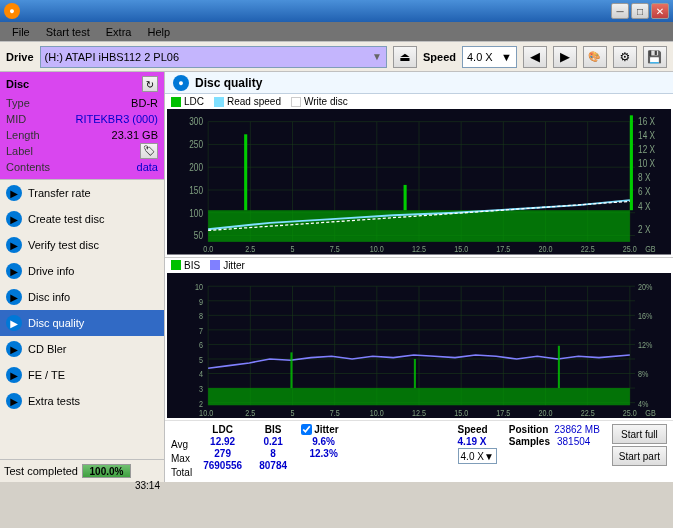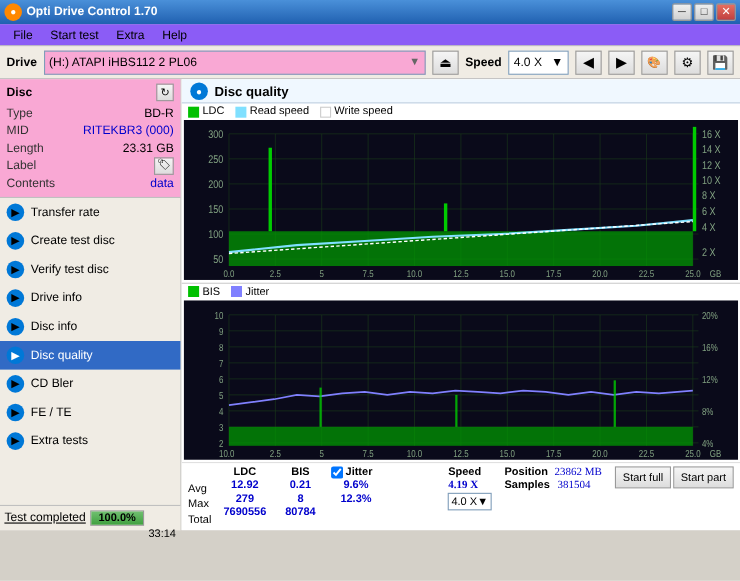--- a/index.html
+++ b/index.html
@@ -18,21 +18,21 @@
     .title-bar-left { display: flex; align-items: center; gap: 4px; font-size: 11px; font-weight: bold; }
     .title-bar-icon { width: 16px; height: 16px; background: #ff8800; border-radius: 50%; display: flex; align-items: center; justify-content: center; font-size: 9px; color: white; }
     .title-bar-buttons { display: flex; gap: 2px; }
     .title-btn { width: 18px; height: 16px; border: 1px solid #999; border-radius: 2px; cursor: pointer; display: flex; align-items: center; justify-content: center; font-size: 10px; color: #333; }
     .title-btn.minimize { background: linear-gradient(to bottom, #f0f0f0, #d0d0d0); }
     .title-btn.maximize { background: linear-gradient(to bottom, #f0f0f0, #d0d0d0); }
     .title-btn.close { background: linear-gradient(to bottom, #e87060, #c04040); color: white; }
 
     
     .menu-bar {
-      background: #8b5cf6;
+      background: #737373;
       height: 20px;
       display: flex;
       align-items: center;
       padding: 0 4px;
       border-bottom: 1px solid #c0c0c0;
       font-size: 11px;
     }
     .menu-item { padding: 2px 8px; cursor: pointer; }
 
     
@@ -43,21 +43,21 @@
       align-items: center;
       padding: 0 6px;
       border-bottom: 1px solid #c0c0c0;
       gap: 6px;
     }
     .drive-label { font-size: 11px; font-weight: bold; }
     .drive-select {
       flex: 1;
       height: 22px;
       border: 1px solid #7f9db9;
-      background: #f9a8d4;
+      background: #c4b5fd;
       font-size: 11px;
       padding: 0 4px;
       display: flex;
       align-items: center;
       justify-content: space-between;
       cursor: pointer;
     }
     .drive-select-arrow { font-size: 10px; color: #666; }
     .eject-btn {
       width: 24px; height: 22px; border: 1px solid #999; background: linear-gradient(to bottom, #f5f5f5, #ddd);
@@ -85,21 +85,21 @@
       background: #f0ece4;
       border-right: 1px solid #c0c0c0;
       display: flex;
       flex-direction: column;
     }
 
     
     .disc-panel {
       padding: 4px 6px;
       border-bottom: 1px solid #c0c0c0;
-      background: #f9a8d4;
+      background: #d946ef;
     }
     .disc-panel-header {
       display: flex; align-items: center; justify-content: space-between; margin-bottom: 3px;
     }
     .disc-title { font-weight: bold; font-size: 11px; }
     .disc-btn { width: 16px; height: 16px; border: 1px solid #999; background: linear-gradient(to bottom, #f5f5f5, #ddd); display: flex; align-items: center; justify-content: center; font-size: 10px; cursor: pointer; }
     .disc-row { display: flex; justify-content: space-between; font-size: 11px; line-height: 16px; }
     .disc-key { color: #333; }
     .disc-val { color: #0000cc; text-align: right; }
     .disc-val-black { color: #000; padding-left: 41px; }
@@ -208,41 +208,40 @@
     .stats-col { display: flex; flex-direction: column; gap: 1px; }
     .stats-header { font-weight: bold; color: #000; text-align: center; }
     .stats-val { color: #0000cc; text-align: center; font-weight: bold; }
     .stats-label-col { display: flex; flex-direction: column; gap: 1px; }
     .stats-row-label { color: #000; height: 13px; display: flex; align-items: center; }
 
     .jitter-checkbox { width: 11px; height: 11px; }
     .right-stats { display: flex; gap: 12px; margin-left: auto; align-items: flex-start; }
     .right-col { display: flex; flex-direction: column; gap: 1px; }
     .right-label { color: #000; font-weight: bold; }
-    .right-val { color: #0000cc; font-family: Liberation Serif, serif; }
-
-    .start-btns { display: flex; flex-direction: row; gap: 2px; }
+    .right-val { color: #0000cc; }
+
+    .start-btns { display: flex; flex-direction: column; gap: 2px; }
     .start-btn {
       height: 20px;
       border: 1px solid #999;
       background: linear-gradient(to bottom, #f5f5f5, #ddd);
       font-size: 10px;
       cursor: pointer;
       padding: 0 6px;
     }
 
     svg { display: block; }
   </style>
 </head>
 <body>
 
 <div class="title-bar">
   <div class="title-bar-left">
     <div class="title-bar-icon">●</div>
-    <span>Opti Drive Control 1.70</span>
   </div>
   <div class="title-bar-buttons">
     <div class="title-btn minimize">─</div>
     <div class="title-btn maximize">□</div>
     <div class="title-btn close">✕</div>
   </div>
 </div>
 
 <div class="menu-bar">
   <span class="menu-item">File</span>
@@ -335,21 +334,21 @@
         <span>FE / TE</span>
       </div>
       <div class="nav-item">
         <div class="nav-icon nav-icon-blue">▶</div>
         <span>Extra tests</span>
       </div>
     </div>
 
     <div class="sidebar-status">
       <div class="test-completed-row">
-        <span style="white-space:nowrap;text-decoration:underline;">Test completed</span>
+        <span style="white-space:nowrap;">Test completed</span>
         <div class="progress-bar-outer">
           <div class="progress-bar-inner"></div>
           <div class="progress-text">100.0%</div>
         </div>
         <span style="white-space:nowrap;font-size:10px;margin-top:28px;">33:14</span>
       </div>
     </div>
   </div>
 
   <div class="content-area">
@@ -364,21 +363,21 @@
         <div class="legend-item">
           <div class="legend-color" style="background:#00c000;"></div>
           <span>LDC</span>
         </div>
         <div class="legend-item">
           <div class="legend-color" style="background:#80e0ff;"></div>
           <span>Read speed</span>
         </div>
         <div class="legend-item">
           <div class="legend-color" style="background:#ffffff; border:1px solid #ccc;"></div>
-          <span>Write speed</span>
+          <span>Write disc</span>
         </div>
       </div>
 
       <div style="flex:1; position:relative; padding: 0 2px 2px 2px;">
         <svg width="100%" height="100%" viewBox="0 0 490 115" preserveAspectRatio="none">
 
           <rect width="490" height="115" fill="#0a0a1a"></rect>
 
           <line x1="40" y1="10" x2="455" y2="10" stroke="#1a3a1a" stroke-width="0.5"></line>
           <line x1="40" y1="28" x2="455" y2="28" stroke="#1a3a1a" stroke-width="0.5"></line>

